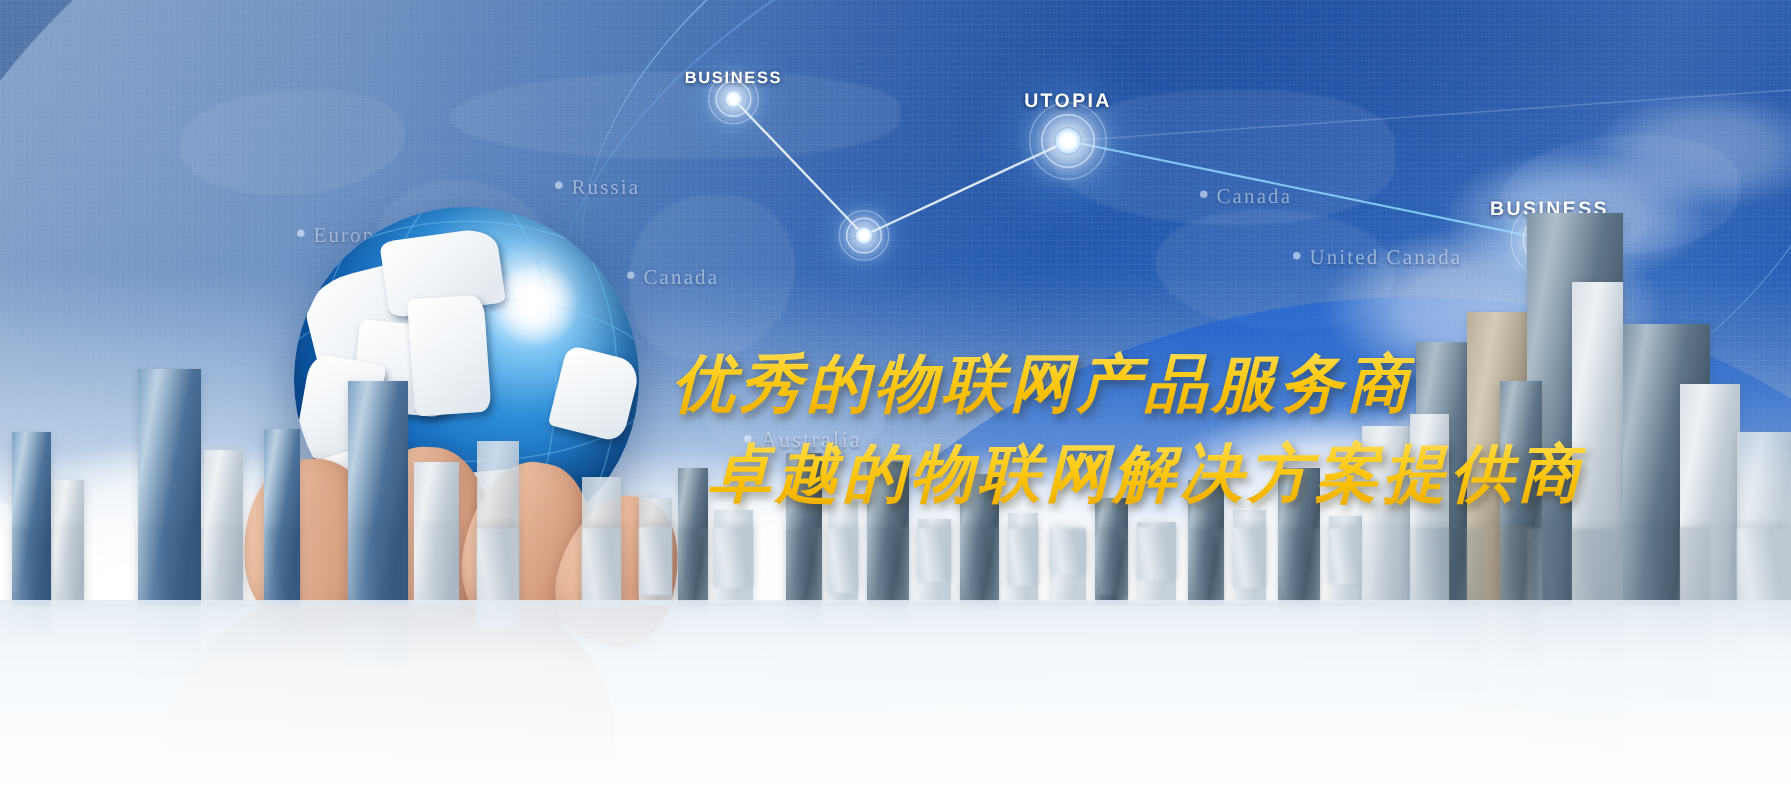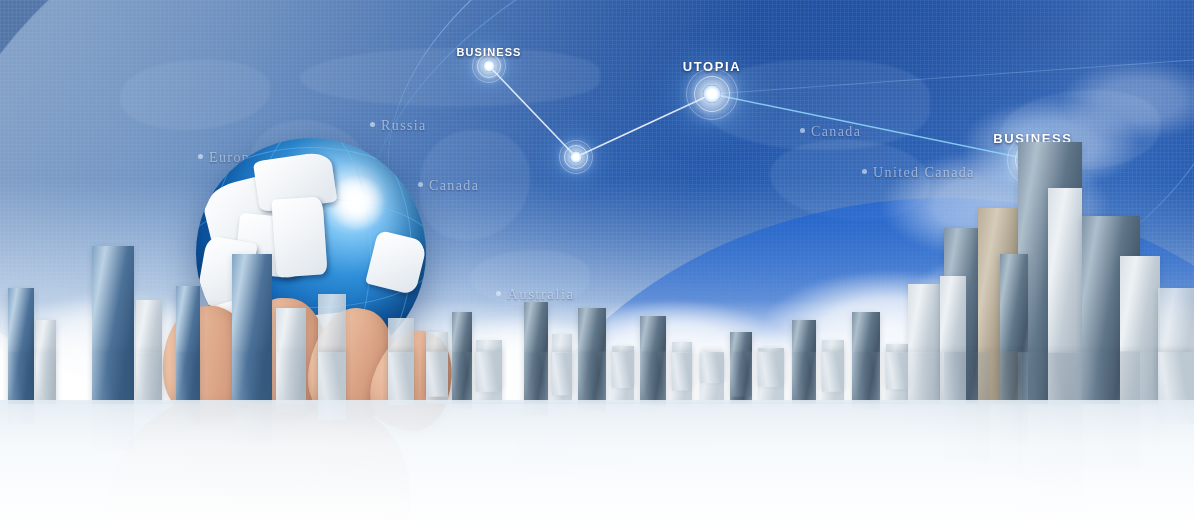--- a/index.html
+++ b/index.html
@@ -481,16 +481,18 @@
       <div class="bldg light refl" style="left: 1048px; width: 34px; height: 133.92px; bottom: auto; top: 124px;"></div>
       <div class="bldg glass refl" style="left: 1082px; width: 58px; height: 116.56px; bottom: auto; top: 124px;"></div>
       <div class="bldg light refl" style="left: 1120px; width: 40px; height: 91.76px; bottom: auto; top: 124px;"></div>
       <div class="bldg far refl" style="left: 1158px; width: 36px; height: 71.92px; bottom: auto; top: 124px;"></div>
       <div class="bldg glass refl" style="left: 1000px; width: 28px; height: 93px; bottom: auto; top: 124px;"></div>
       <div class="bldg light refl" style="left: 940px; width: 26px; height: 79.36px; bottom: auto; top: 124px;"></div>
       <div class="ground"></div>
   </div>
 
 
-
+  <div class="gold g1">优秀的物联网产品服务商</div>
+
+  <div class="gold g2">卓越的物联网解决方案提供商</div>
 
 
 </div>
 
 </body></html>

